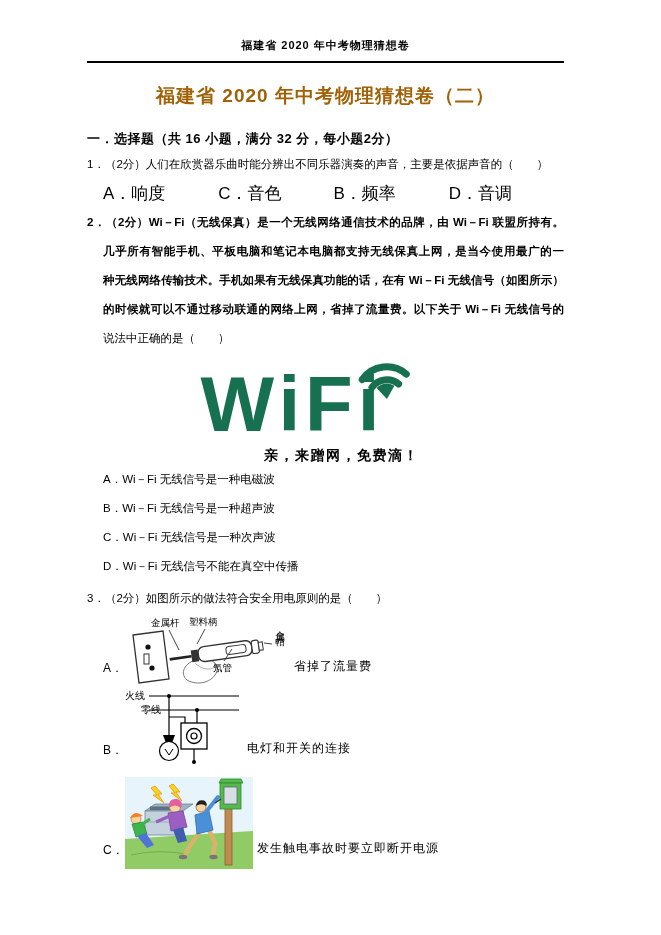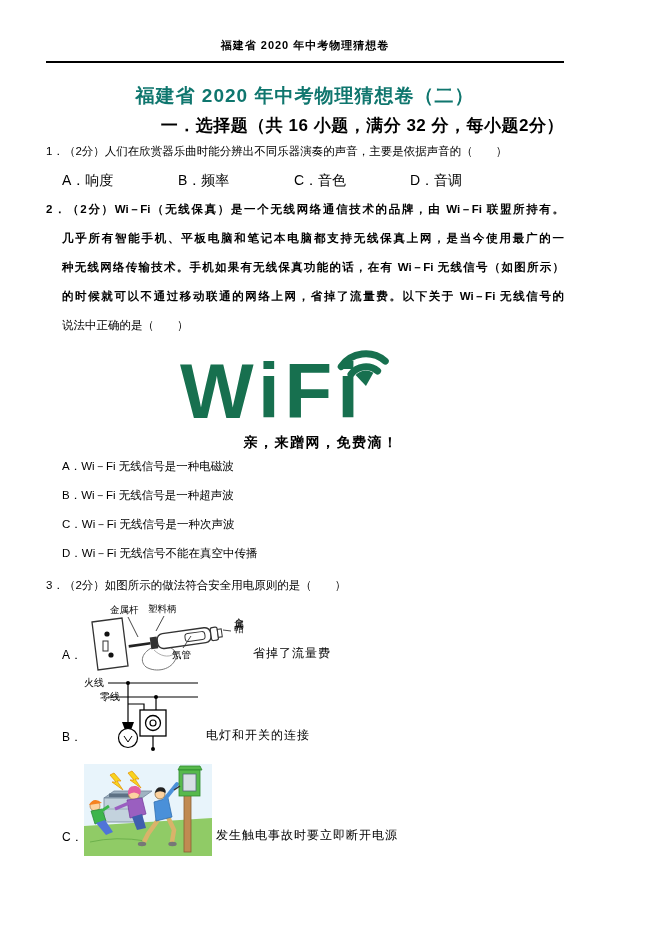--- a/index.html
+++ b/index.html
@@ -1,36 +1,36 @@
 <!DOCTYPE html>
 <html><head>
 <meta charset="utf-8">
 <style>
   html,body { margin:0; padding:0; }
   body {
     width:661px; height:935px; background:#ffffff; color:#000;
     font-family:"Liberation Sans","DejaVu Sans",sans-serif;
     overflow:hidden; position:relative;
   }
-  .page { padding:38px 97px 0 46px; }
+  .page { padding:38px 97px 0 87px; }
 
   .doc-header {
     text-align:center; font-size:11px; font-weight:bold; letter-spacing:1px;
     line-height:15px; padding-bottom:8px; border-bottom:2px solid #000;
   }
   .doc-title {
     margin:20px 0 0 0; text-align:center; font-size:19px; font-weight:bold;
-    color:#0f766e; letter-spacing:1px; line-height:25px;
+    color:#a16207; letter-spacing:1px; line-height:25px;
   }
   .section-heading {
-    margin-top:9px; font-size:17px; font-weight:bold; line-height:17px; letter-spacing:0.5px;text-align:right;
+    margin-top:22px; font-size:13px; font-weight:bold; line-height:17px; letter-spacing:0.5px;
   }
 
   .stem-single { margin-top:3px; font-size:11.5px; line-height:29px; white-space:nowrap; }
-  .options-row { display:flex; margin-left:16px; font-size:14px; line-height:29px; }
+  .options-row { display:flex; margin-left:16px; font-size:17px; line-height:29px; }
   .options-row .opt { width:116px; white-space:nowrap; }
 
   .qline { font-size:11.5px; line-height:29px; }
   .qline.cont { margin-left:16px; }
   .qline.j { text-align:justify; text-align-last:justify;font-weight:bold; }
 
   .opt-line { font-size:11.5px; line-height:29px; margin-left:16px; white-space:nowrap; }
 
   
   .wifi-figure { position:relative; width:250px; height:110px; margin:2px auto 0 auto; }
@@ -64,22 +64,22 @@
 
   <div class="doc-header">福建省 2020 年中考物理猜想卷</div>
 
   <h1 class="doc-title">福建省 2020 年中考物理猜想卷（二）</h1>
 
   <div class="section-heading">一．选择题（共 16 小题，满分 32 分，每小题2分）</div>
 
   <div class="stem-single">1．（2分）人们在欣赏器乐曲时能分辨出不同乐器演奏的声音，主要是依据声音的（　　）</div>
   <div class="options-row">
     <span class="opt">A．响度</span>
+    <span class="opt">C．音色</span>
     <span class="opt">B．频率</span>
-    <span class="opt">C．音色</span>
     <span class="opt">D．音调</span>
   </div>
 
   <div>
     <div class="qline j">2．（2分）Wi－Fi（无线保真）是一个无线网络通信技术的品牌，由 Wi－Fi 联盟所持有。</div>
     <div class="qline cont j">几乎所有智能手机、平板电脑和笔记本电脑都支持无线保真上网，是当今使用最广的一</div>
     <div class="qline cont j">种无线网络传输技术。手机如果有无线保真功能的话，在有 Wi－Fi 无线信号（如图所示）</div>
     <div class="qline cont j">的时候就可以不通过移动联通的网络上网，省掉了流量费。以下关于 Wi－Fi 无线信号的</div>
     <div class="qline cont">说法中正确的是（　　）</div>
   </div>

